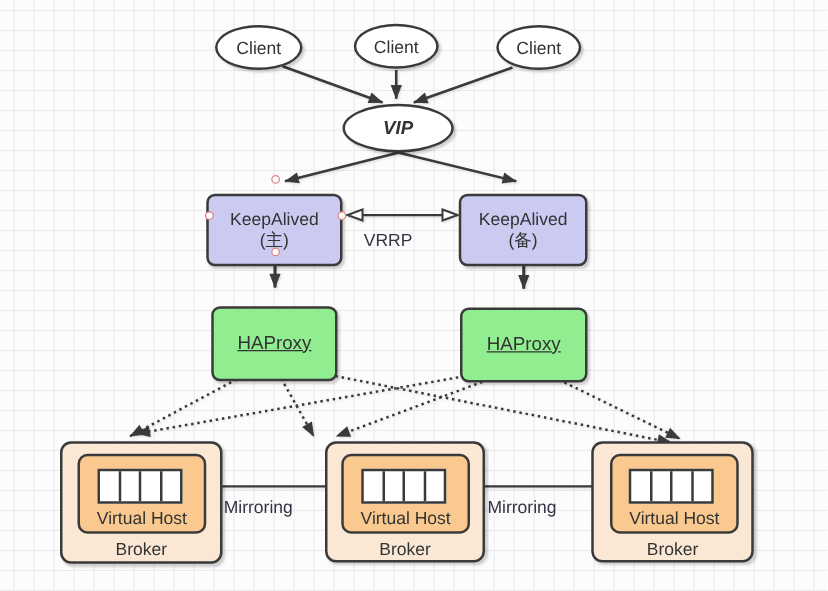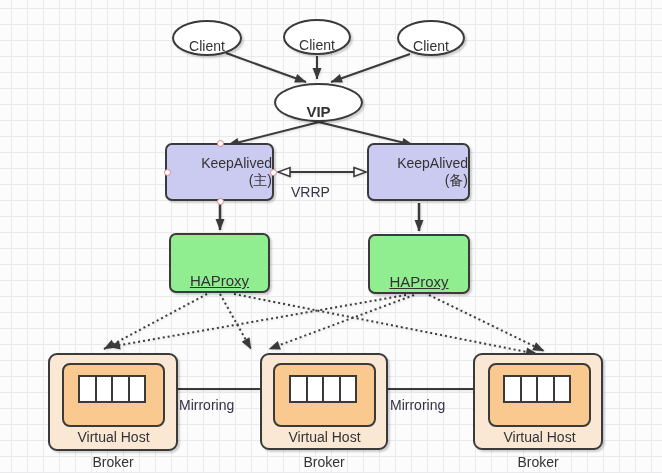--- a/index.html
+++ b/index.html
@@ -10,47 +10,48 @@
   }
   .canvas{
     position:relative;width:662px;height:473px;
     background-color:#fcfcfd;
     background-image:
       linear-gradient(to right,#e9e9ee 1px,transparent 1px),
       linear-gradient(to bottom,#e9e9ee 1px,transparent 1px);
     background-size:16px 16px;
     background-position:11px 8px;
   }
-  .node{position:absolute;box-sizing:border-box;display:flex;align-items:flex-end;justify-content:center;text-align:center;}
+  .node{position:absolute;box-sizing:border-box;display:flex;align-items:center;justify-content:center;text-align:center;}
   .ellipse{
     background:#fff;border:2px solid #3a3a3a;border-radius:50%;
     font-size:14px;box-shadow:2px 2px 2px rgba(0,0,0,0.18);
   }
-  .vip{font-weight:bold;font-size:15px;}
+  .vip{font-weight:bold;font-size:15px;font-style:italic;}
   .rect{
     border:2px solid #3a3a3a;border-radius:7px;
     font-size:14px;line-height:1.25;
     box-shadow:2px 2px 2px rgba(0,0,0,0.18);
+    margin-top:12px;
   }
   .keepalived{background:#cbcbf2;}
   .haproxy{background:#90ee90;font-size:15px;text-decoration:underline;}
   .broker-outer{
     background:#fae8d4;border:2px solid #3a3a3a;border-radius:9px;
     box-shadow:2px 2px 2px rgba(0,0,0,0.18);
   }
   .vhost{
     background:#f9c98f;border:2px solid #3a3a3a;border-radius:8px;
   }
   .queue{
     position:absolute;box-sizing:border-box;display:flex;
     background:#fff;border:2px solid #3a3a3a;
   }
   .queue .cell{flex:1;border-right:2px solid #3a3a3a;}
   .queue .cell:last-child{border-right:none;}
-  .txt{position:absolute;text-align:center;font-size:14px;margin-top:23px;}
+  .txt{position:absolute;text-align:center;font-size:14px;}
   .edge-label{position:absolute;text-align:left;font-size:14px;color:#333344;}
   svg.connectors{position:absolute;left:0;top:0;filter:drop-shadow(1px 1px 1px rgba(0,0,0,0.12));}
   .handle{
     position:absolute;width:7px;height:7px;border-radius:50%;
     background:#fff;border:1.5px solid #de8383;box-sizing:border-box;
   }
 </style>
 </head>
 <body>
 

